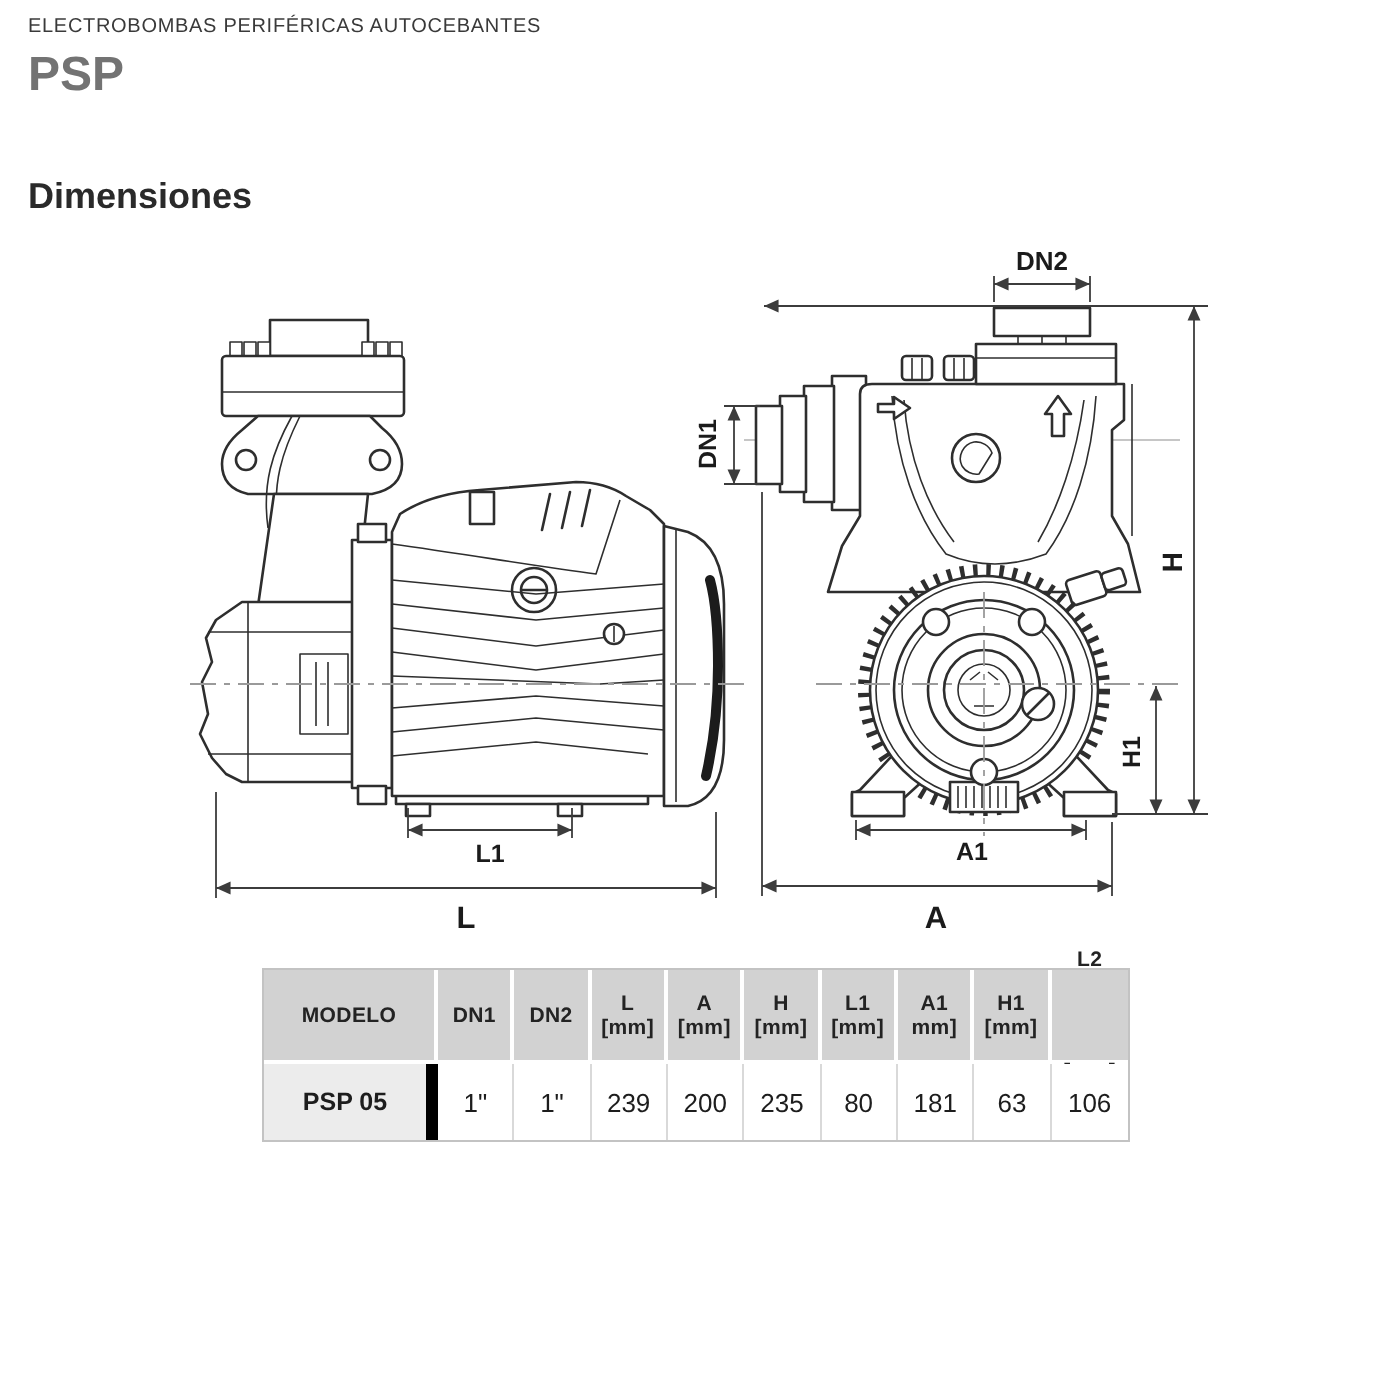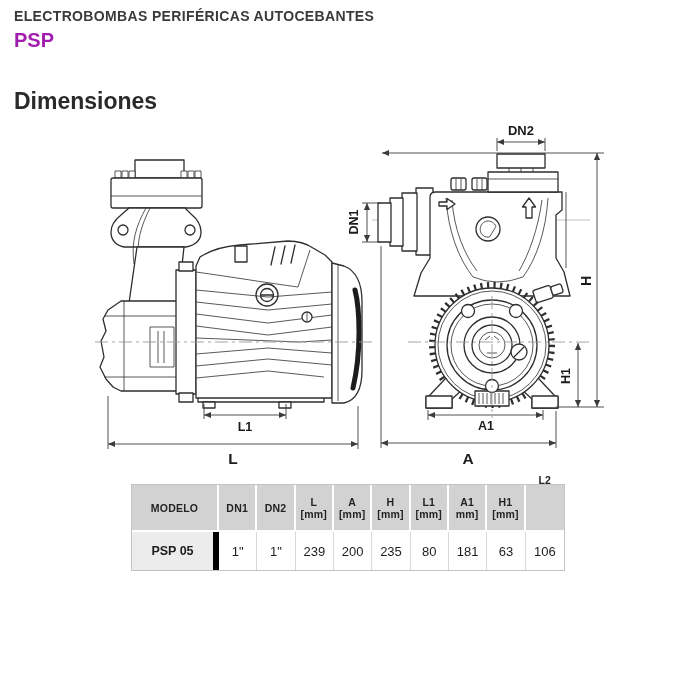--- a/index.html
+++ b/index.html
@@ -1,23 +1,23 @@
 <!DOCTYPE html>
 <html><head>
 <meta charset="utf-8">
 <style>
   html,body{margin:0;padding:0;}
   body{
     width:700px;height:700px;background:#ffffff;position:relative;overflow:hidden;
     font-family:"Liberation Sans",sans-serif;color:#222;
   }
   .page-header{position:absolute;left:14px;top:8px;}
-  .category{font-size:14px;letter-spacing:.35px;color:#3a3a3a;font-weight:700;}
-  .model-title{font-size:20px;font-weight:600;color:#a21caf;margin-top:5px;}
-  .section-title{position:absolute;left:14px;top:88px;font-size:23px;font-weight:600;color:#2a2a2a;}
+  .category{font-size:10px;letter-spacing:.35px;color:#3a3a3a;font-weight:400;}
+  .model-title{font-size:24px;font-weight:600;color:#737373;margin-top:5px;}
+  .section-title{position:absolute;left:14px;top:88px;font-size:18px;font-weight:600;color:#2a2a2a;}
   svg.diagram{position:absolute;left:0;top:0;width:700px;height:700px;}
 
   .ln{fill:none;stroke:#2e2e2e;stroke-width:1.3;stroke-linejoin:round;stroke-linecap:round;}
   .lnF{fill:#ffffff;stroke:#2e2e2e;stroke-width:1.3;stroke-linejoin:round;stroke-linecap:round;}
   .thin{fill:none;stroke:#2e2e2e;stroke-width:.8;stroke-linejoin:round;}
   .dark{fill:none;stroke:#1c1c1c;stroke-width:5;stroke-linecap:round;}
   .cl{fill:none;stroke:#9a9a9a;stroke-width:.9;stroke-dasharray:13 4 3 4;}
   .axis{fill:none;stroke:#b3b3b3;stroke-width:.8;}
   .dim{fill:none;stroke:#3c3c3c;stroke-width:.9;}
   .dimtxt{fill:#1b1b1b;font-family:"Liberation Sans",sans-serif;font-weight:bold;}

